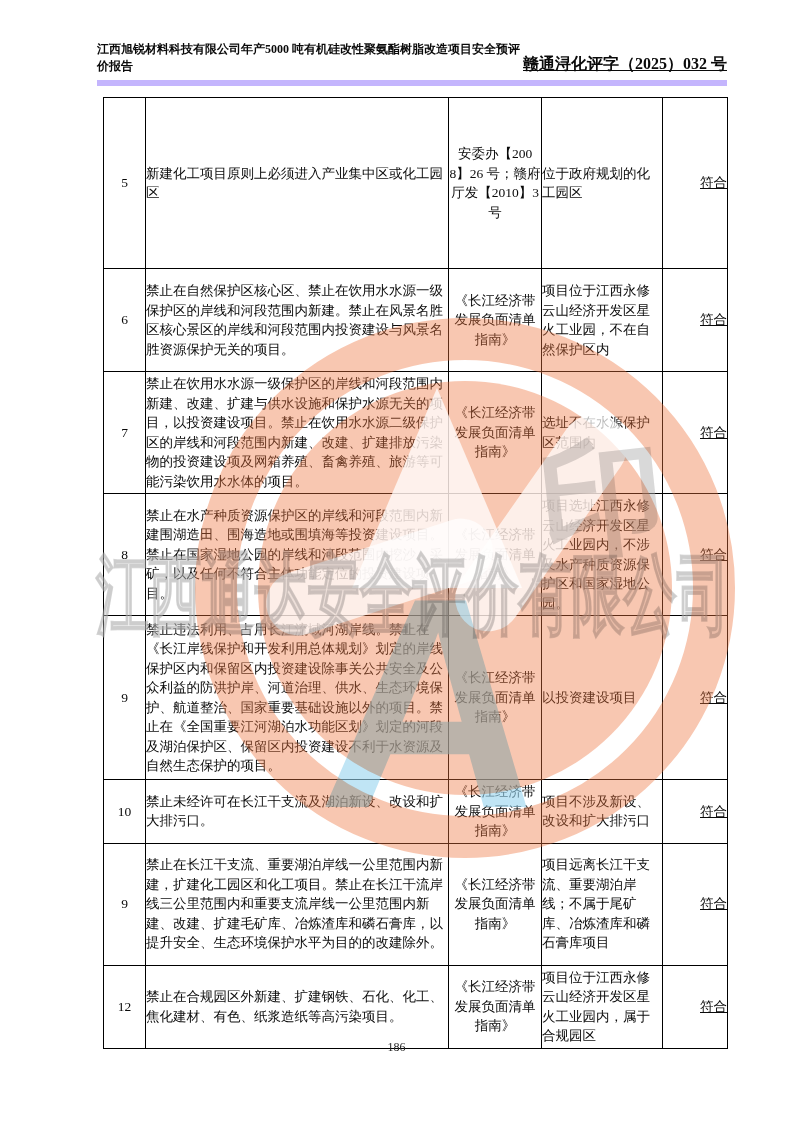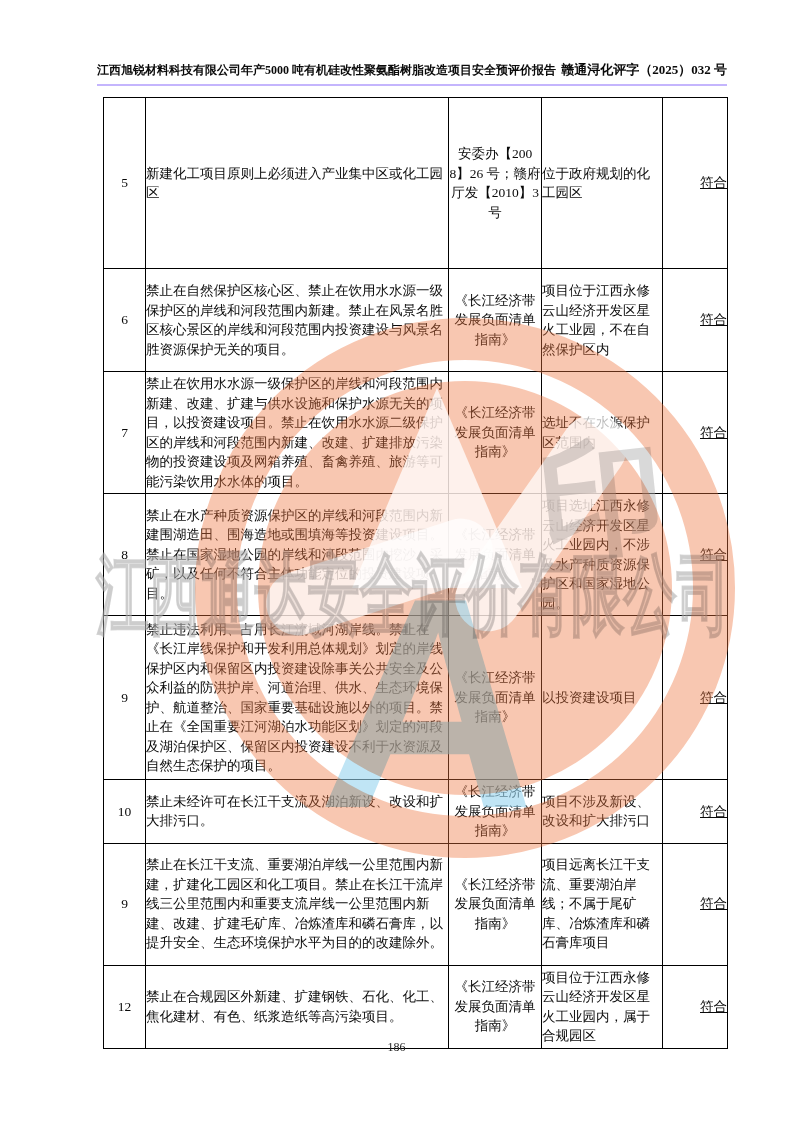--- a/index.html
+++ b/index.html
@@ -8,26 +8,26 @@
     width:793px;height:1122px;
     background:#ffffff;
     margin:0 auto;
     overflow:hidden;
     font-family:"Liberation Serif","DejaVu Serif",serif;
     color:#0a0a0a;
   }
   
   .header{
     position:absolute;left:97px;top:52px;width:630px;height:34px;
-    border-bottom:2px solid #c4b5fd;
+    border-bottom:6px solid #c4b5fd;
     display:flex;justify-content:space-between;align-items:flex-end;
     padding-bottom:5px;box-sizing:border-box;
   }
   .header .h-left{font-size:12px;font-weight:bold;letter-spacing:0;}
-  .header .h-right{font-size:13px;font-weight:bold;white-space:nowrap;}
+  .header .h-right{font-size:16px;font-weight:bold;white-space:nowrap;text-decoration:underline;}
   
   table.doc{
     position:absolute;left:103px;top:97px;width:624px;
     border-collapse:collapse;table-layout:fixed;
     background:transparent;z-index:2;
   }
   table.doc td{
     border:1.5px solid #000;
     font-size:13.5px;line-height:19.5px;
     padding:2px 0;vertical-align:middle;

